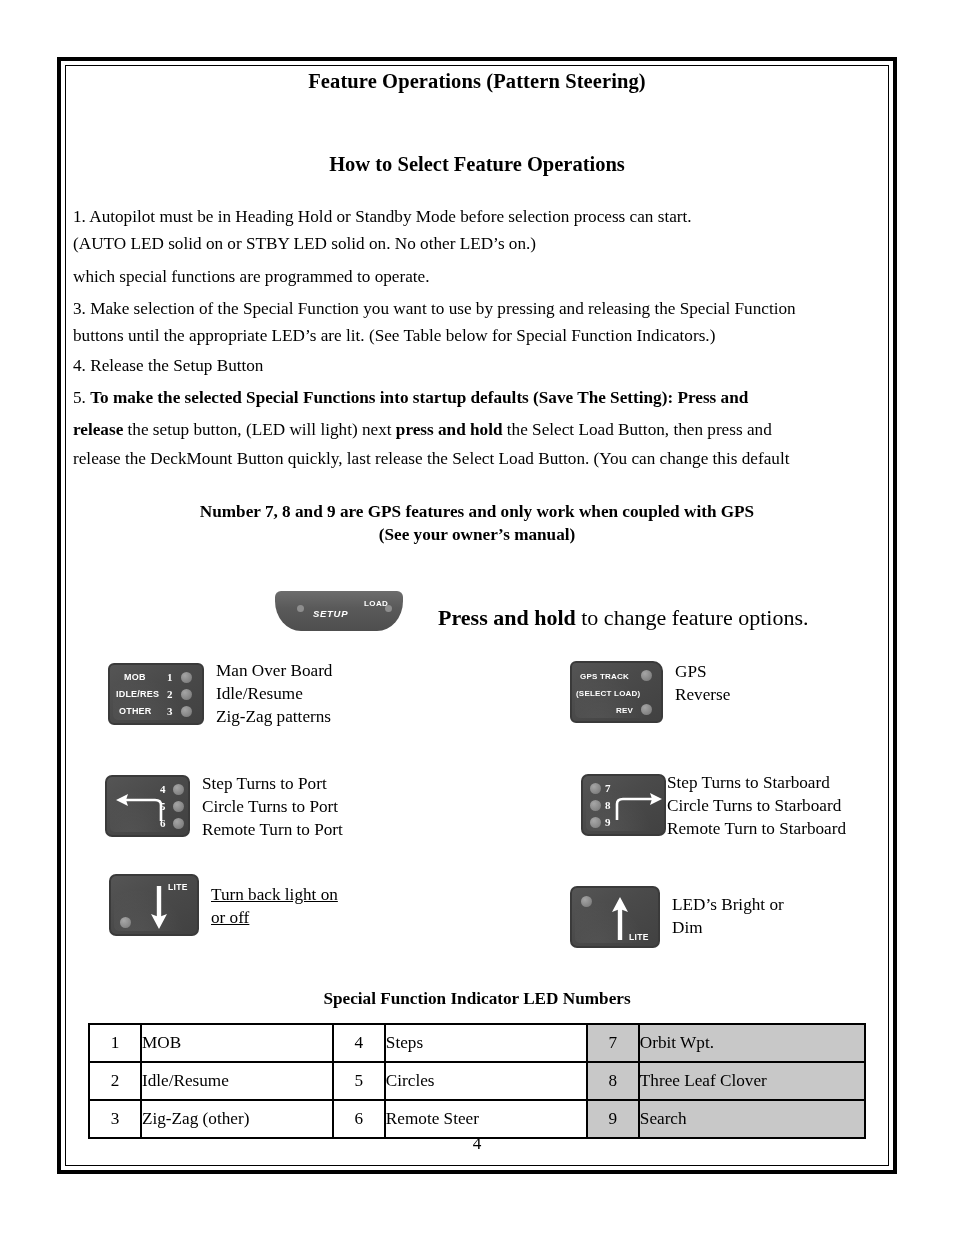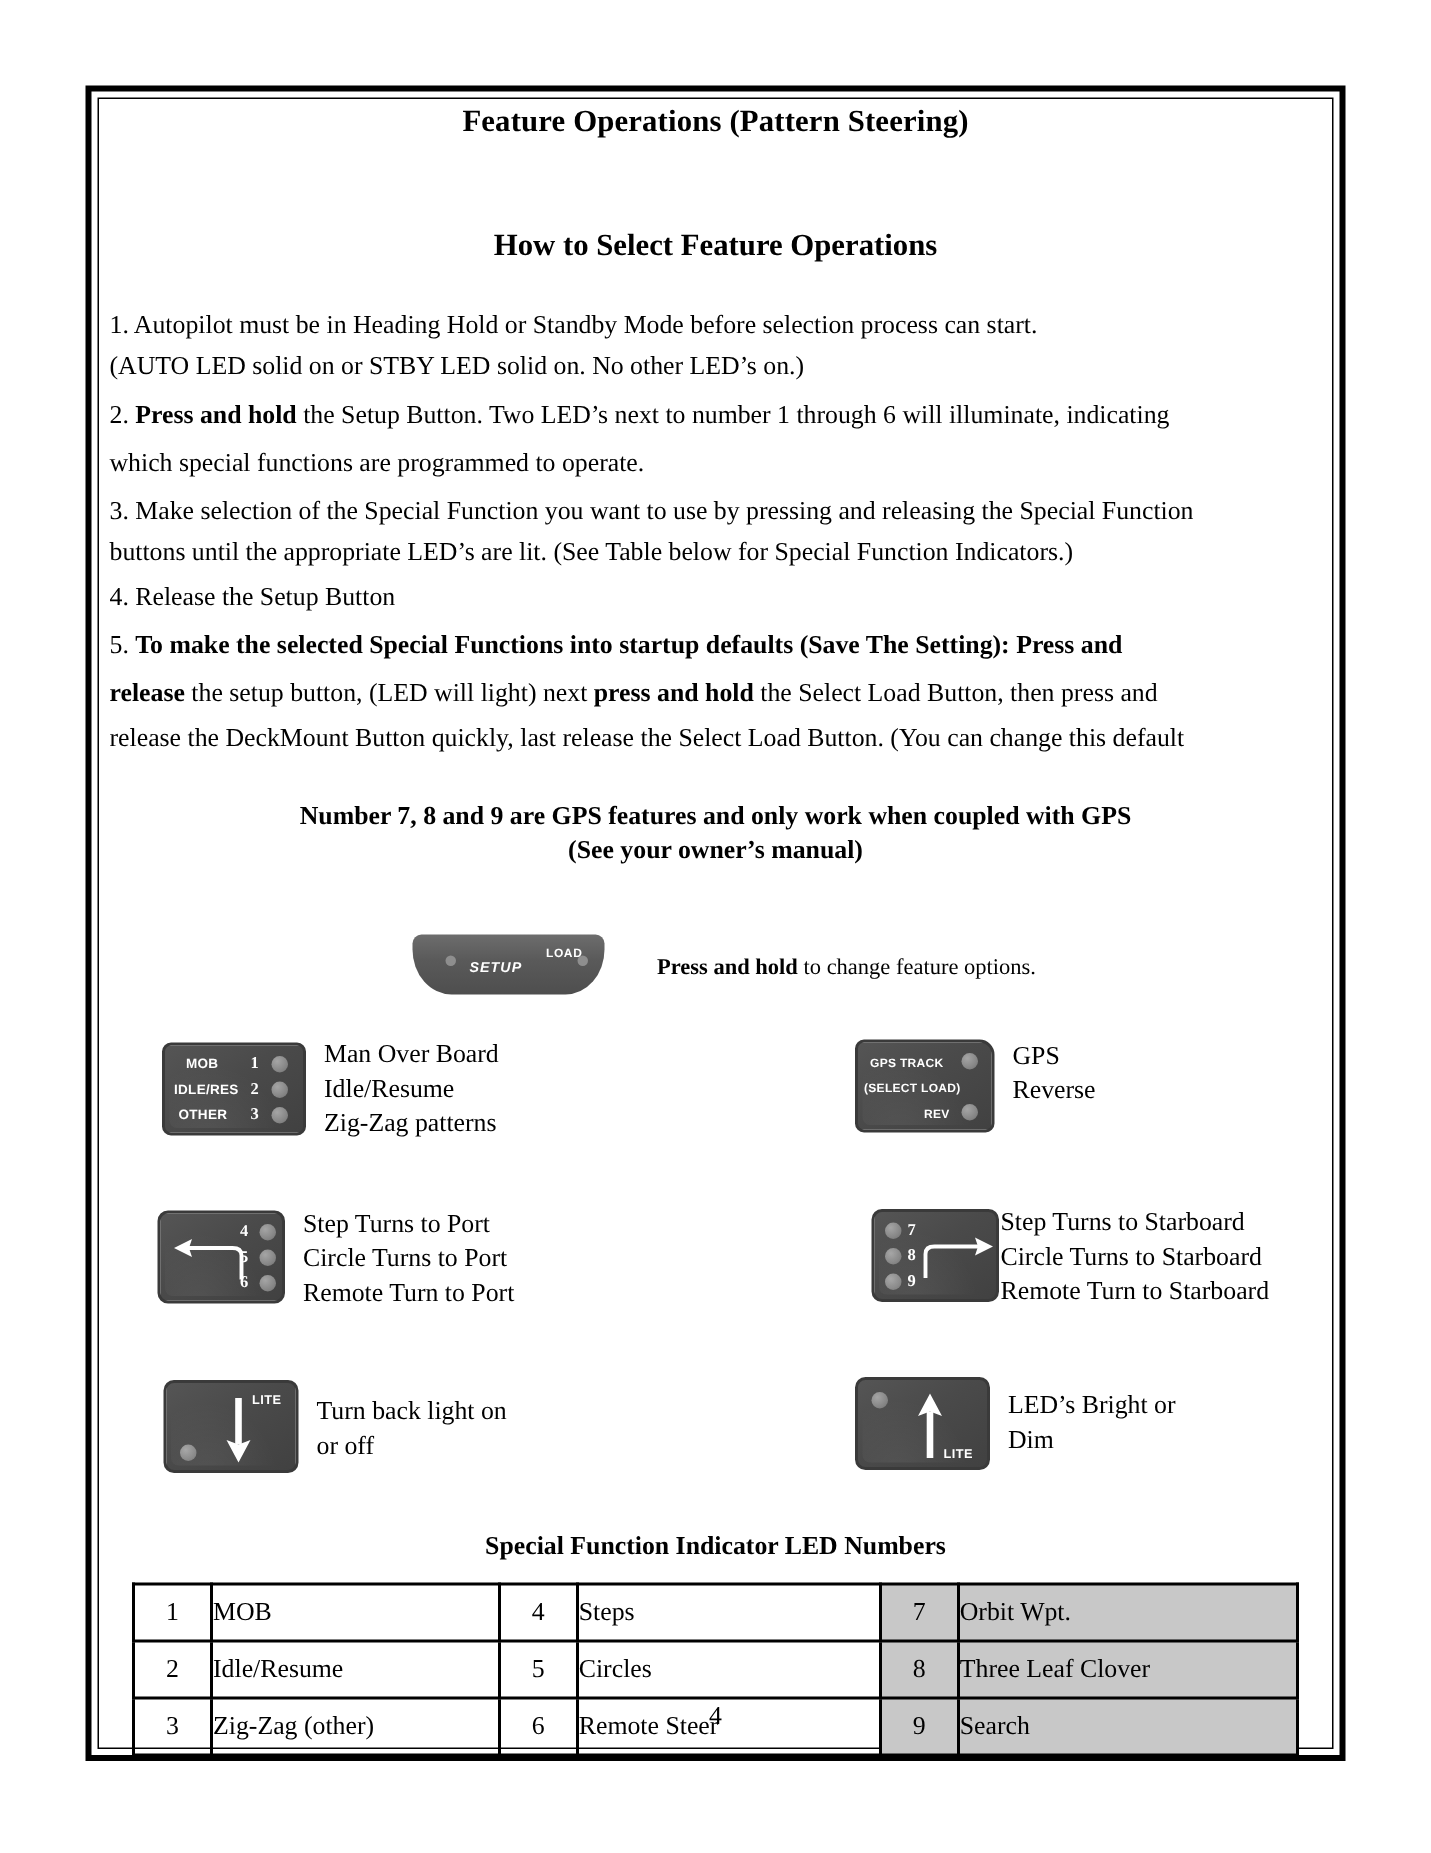--- a/index.html
+++ b/index.html
@@ -142,21 +142,21 @@
     border-radius: 50%;
     background: #8e8e8e;
   }
   .setup-led.l { left: 22px; top: 14px; }
   .setup-led.r { left: 110px; top: 14px; }
 
   .press-hold-text {
     position: absolute;
     left: 365px;
     top: 16px;
-    font-size: 15px;
+    font-size: 22px;
   }
   .pairs { margin-top: 18px; position: relative; }
 
   .panel-block {
     position: absolute;
     display: flex;
     align-items: flex-start;
   }
   .panel-caption {
     font-size: 17.2px;
@@ -261,25 +261,20 @@
 
 <div class="content">
 
   <div class="title">Feature Operations (Pattern Steering)</div>
   <div class="subtitle">How to Select Feature Operations</div>
 
   <div class="steps">
     <p>1.  Autopilot must be in Heading Hold or Standby Mode before selection process can start.</p>
     <p class="step-tight">(AUTO LED solid on or STBY LED solid on.  No other LED’s on.)</p>
 
-    <p class="step-loose">
-      <span>2.</span>
-      <span class="b">Press and hold</span>
-      <span>the Setup Button.  Two LED’s next to number 1 through 6 will illuminate, indicating</span>
-    </p>
     <p class="step-loose step-tight">which  special functions are programmed to operate.</p>
 
     <p>3.  Make selection of the Special Function you want to use by pressing and releasing the Special Function</p>
     <p class="step-tight">buttons until the appropriate LED’s are lit.  (See Table below for Special Function Indicators.)</p>
 
     <p class="step-tight">4.  Release the Setup Button</p>
 
     <p class="step-loose">
       <span>5.</span>
       <span class="b">To make the selected Special Functions into startup defaults (Save The Setting):  Press and</span>
@@ -382,21 +377,21 @@
           <path d="M49 9 L37 3 L39 9 L37 15 Z" fill="#ffffff"></path>
         </svg>
       </div>
       <div class="panel-caption" style="margin-left:1px; margin-top:-2px;">
         <div>Step Turns to Starboard</div>
         <div>Circle Turns to Starboard</div>
         <div>Remote Turn to Starboard</div>
       </div>
     </div>
 
-    <div class="panel-block" style="left:36px; top:225px;">
+    <div class="panel-block" style="left:36px; top:211px;text-decoration:underline;">
       <div class="panel panel-lite">
         <div class="plabel" style="left:57px; top:6px;">LITE</div>
         <div class="led" style="left:9px; top:41px;"></div>
         <svg class="arrow-svg" style="left:37px; top:8px;" width="22" height="48" viewBox="0 0 22 48">
           <path d="M11 2 L11 33" stroke="#ffffff" stroke-width="4.4" fill="none"></path>
           <path d="M11 45 L3 30 L11 33 L19 30 Z" fill="#ffffff"></path>
         </svg>
       </div>
       <div class="panel-caption" style="margin-left:12px; margin-top:10px;">
         <div>Turn back light on</div>

